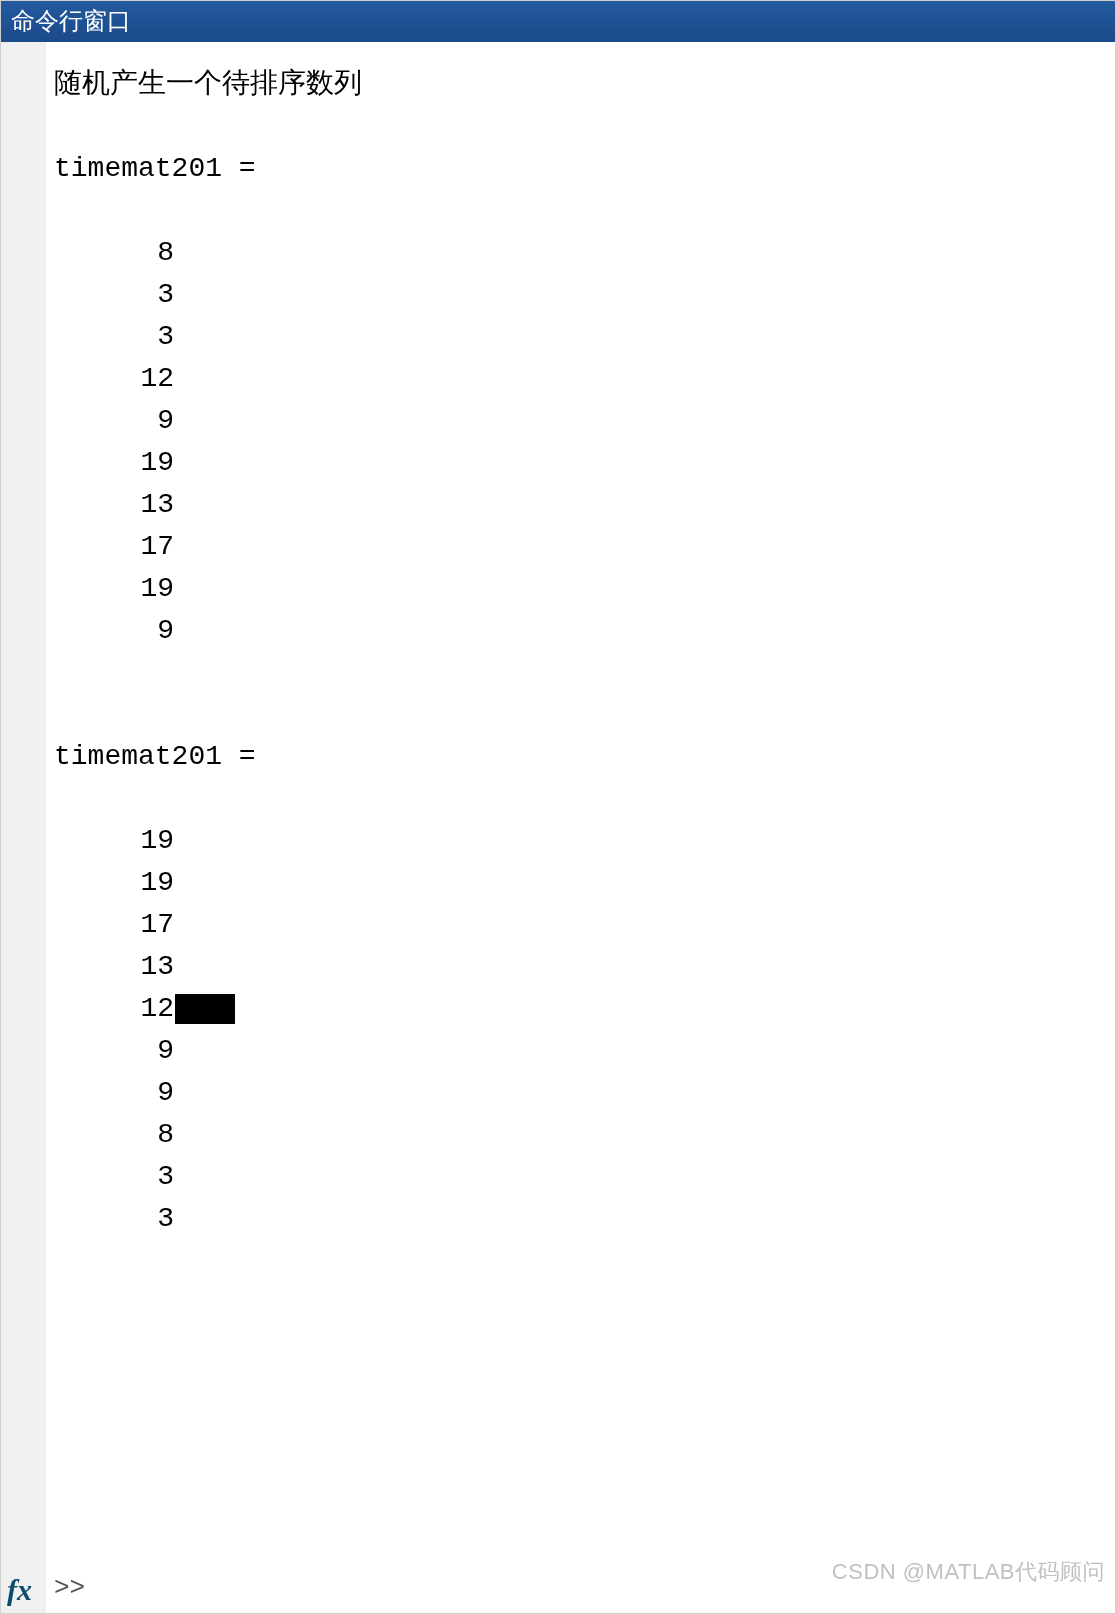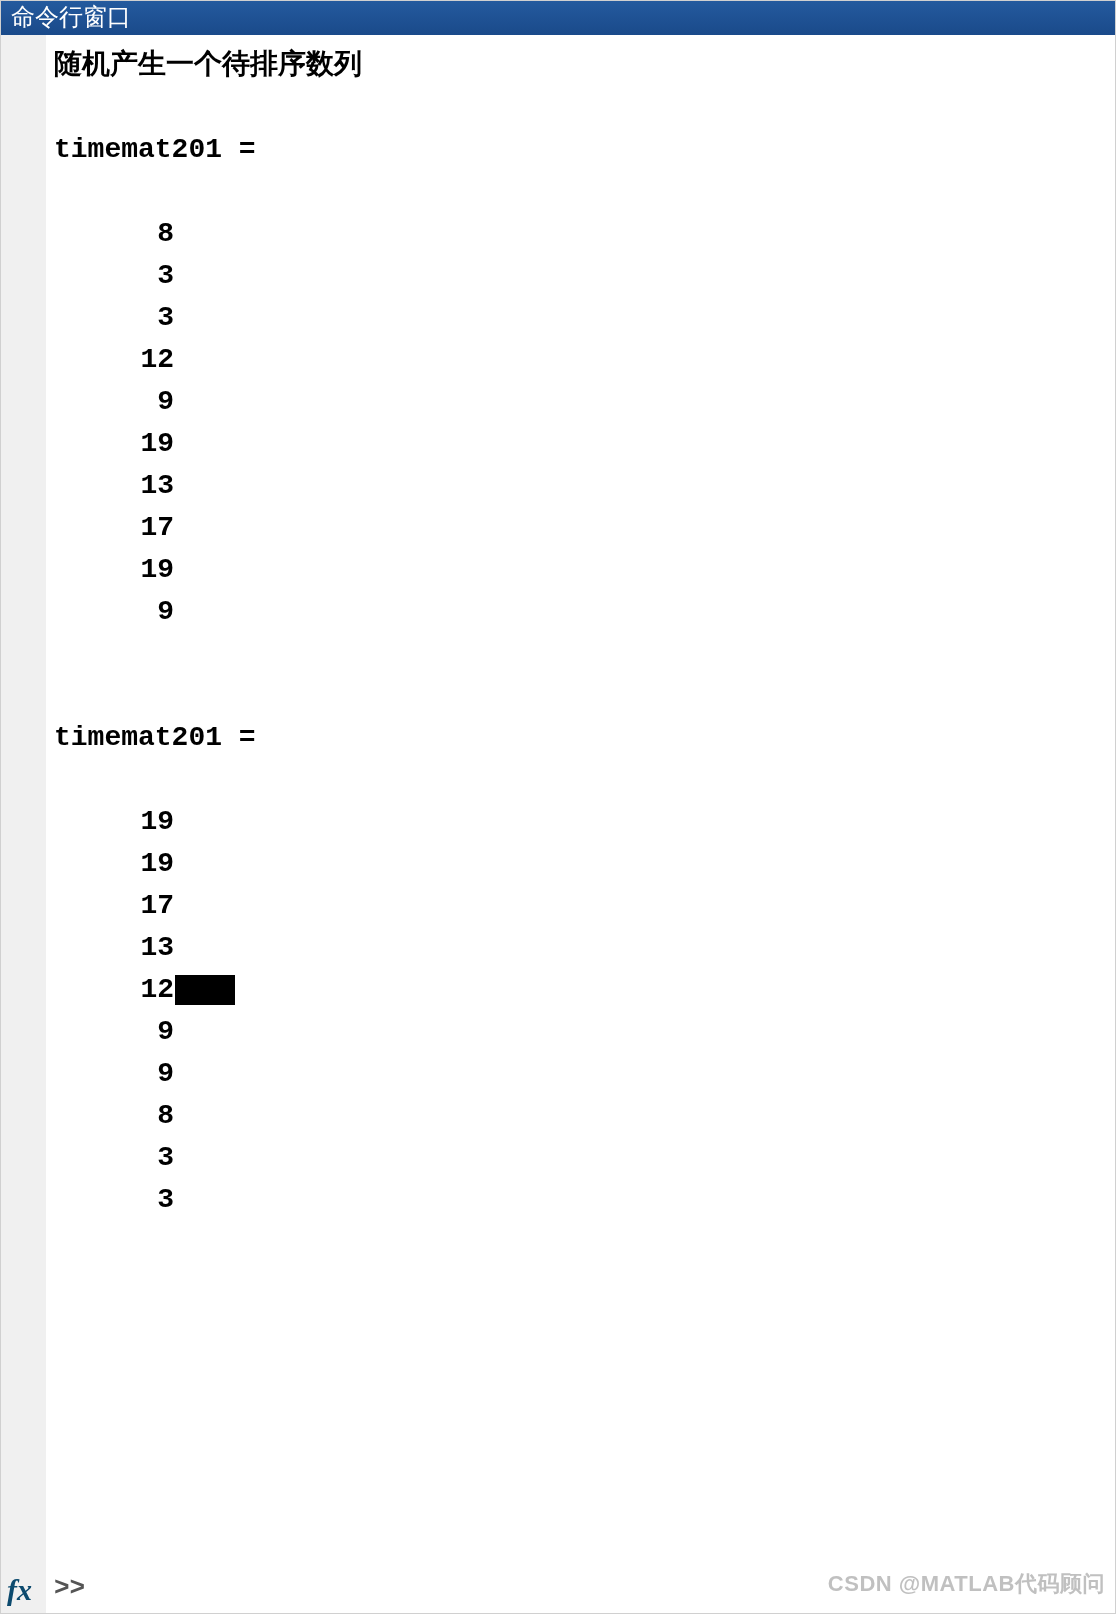--- a/index.html
+++ b/index.html
@@ -7,63 +7,62 @@
     .window { width: 100%; height: 100%; display: flex; flex-direction: column; border: 1px solid #d0d0d0; }
     .title-bar {
       background: linear-gradient(to bottom, #2b5797, #1e3c72);
       background: #1a4a8a;
       background: linear-gradient(to bottom, #245a9e, #1a4a8a);
       color: #fff;
       font-size: 24px;
       padding: 2px 10px 4px 10px;
       display: flex;
       align-items: center;
-      height: 34px;
+      height: 41px;
     }
     .body-area { flex: 1; display: flex; background: #fff; position: relative; overflow: hidden; }
     .gutter { width: 45px; background: #f0f0f0; flex-shrink: 0; position: relative; }
     .fx-icon {
       position: absolute;
       bottom: 6px;
       left: 6px;
       font-family: "Times New Roman", serif;
       font-style: italic;
       font-weight: bold;
       font-size: 30px;
       color: #0c4a6e;
     }
     .content {
       flex: 1;
-      padding: 10px 0 0 8px;
+      padding: 22px 0 0 8px;
       font-family: "SimSun", "Courier New", monospace;
       font-size: 28px;
       line-height: 42px;
       color: #000;
       position: relative;
-      font-weight: bold;
     }
     .output-line { white-space: pre; font-family: "SimSun", "Courier New", monospace; }
     .num-col { white-space: pre; font-family: "Courier New", monospace; padding-left: 60px; display: block; }
     .num-col span { display: inline-block; width: 60px; text-align: right; font-family: "SimSun", "Courier New", monospace; }
     .blank-line { height: 42px; }
     .prompt-row {
       position: absolute;
       bottom: 4px;
       left: 8px;
       font-family: "Courier New", monospace;
       font-size: 26px;
       color: #555;
       display: flex;
       align-items: center;
       gap: 4px;
     }
     .watermark {
       position: absolute;
       right: 10px;
-      bottom: 8px;
+      bottom: 20px;
       font-size: 22px;
       color: rgba(140,140,140,0.55);
       font-family: "Microsoft YaHei", sans-serif;
       letter-spacing: 0.5px;
     }
     .cursor-caret {
       display: inline-block;
       width: 1px;
       height: 30px;
       background: #000;

